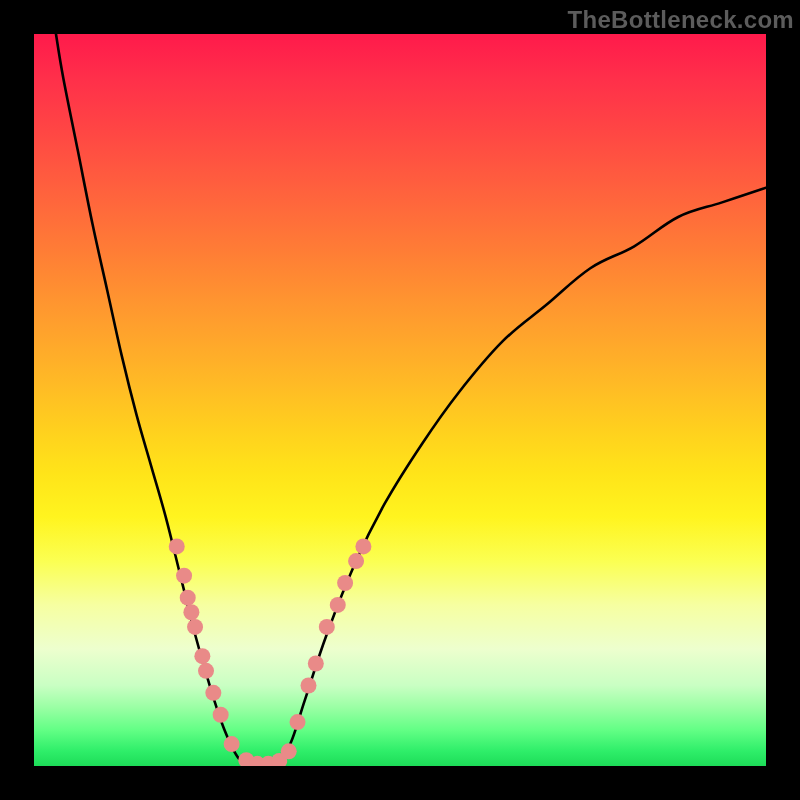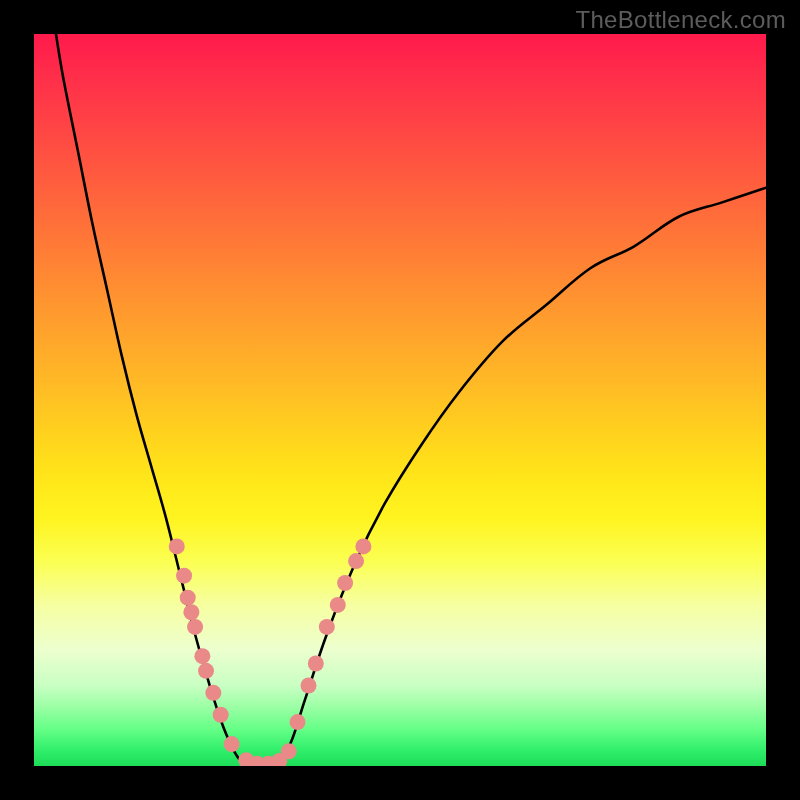--- a/index.html
+++ b/index.html
@@ -13,24 +13,24 @@
   }
   .frame {
     position: relative;
     width: 800px;
     height: 800px;
     background: #000;
   }
   .watermark {
     position: absolute;
     top: 6px;
-    right: 14px;
+    right: 6px;
     color: #5c5c5c;
     font-size: 24px;
-    font-weight: 400;
+    font-weight: 700;
     letter-spacing: 0.3px;
     z-index: 10;
   }
   .plot {
     position: absolute;
     left: 34px;
     top: 34px;
     width: 732px;
     height: 732px;
     background: linear-gradient(

